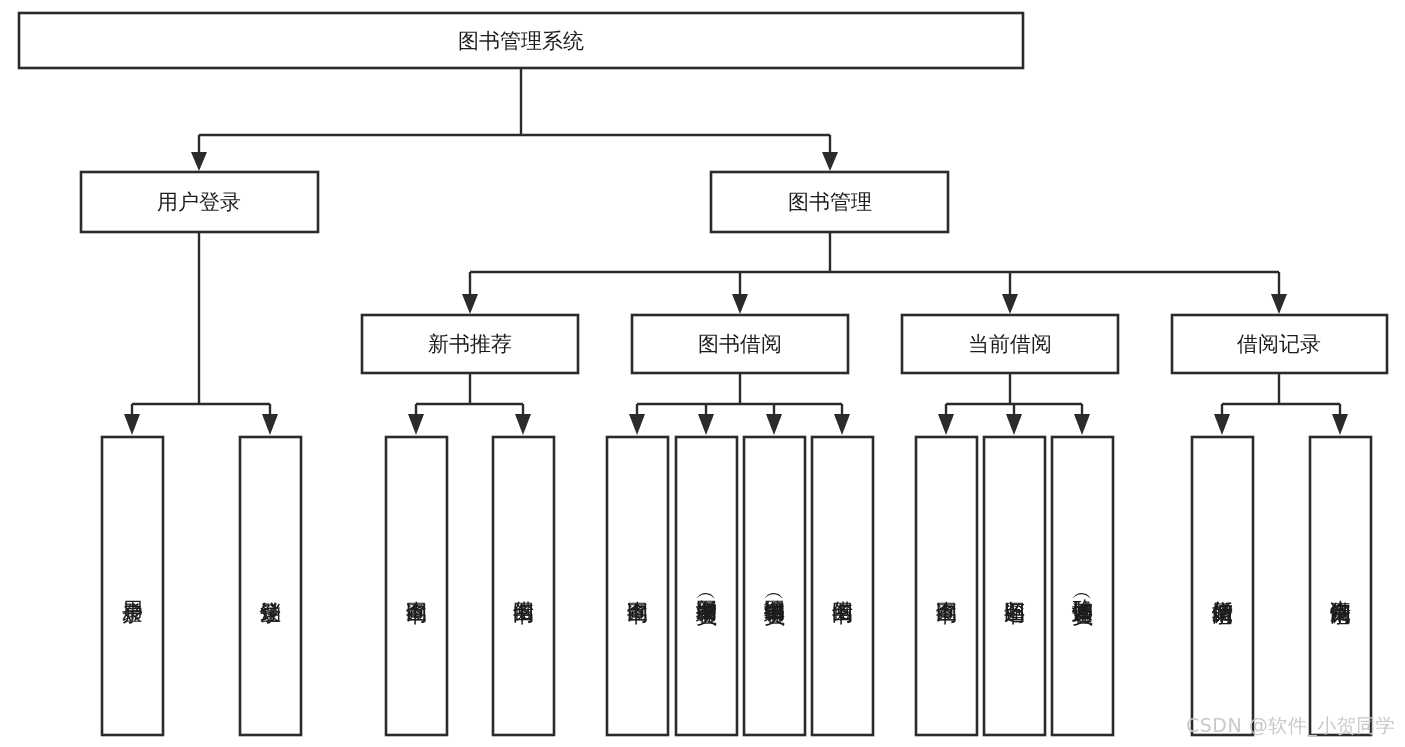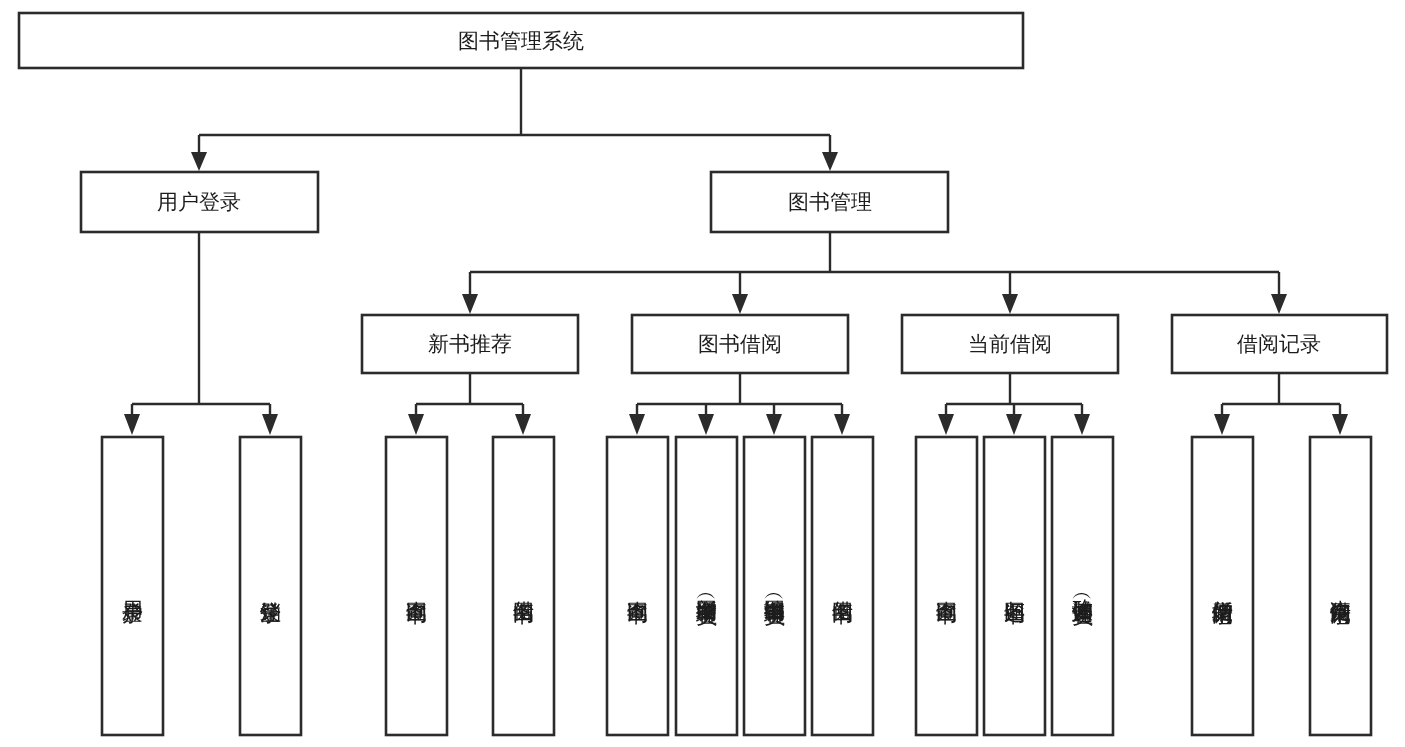--- a/index.html
+++ b/index.html
@@ -202,14 +202,15 @@
   <div class="node-label-v" style="left:744px; top:437px; width:61px; height:298px;">编辑图书（管理员）</div>
   <div class="node-label-v" style="left:812px; top:437px; width:61px; height:298px;">借阅图书</div>
 
   <div class="node-label-v" style="left:916px; top:437px; width:61px; height:298px;">查询图书</div>
   <div class="node-label-v" style="left:984px; top:437px; width:61px; height:298px;">归还图书</div>
   <div class="node-label-v" style="left:1052px; top:437px; width:61px; height:298px;">确认归还（管理员）</div>
 
   <div class="node-label-v" style="left:1192px; top:437px; width:61px; height:298px;">新增借阅记录</div>
   <div class="node-label-v" style="left:1310px; top:437px; width:61px; height:298px;">查询借阅记录</div>
 
+  <div class="watermark">CSDN @软件_小贺同学</div>
 
 </div>
 
 </body></html>

